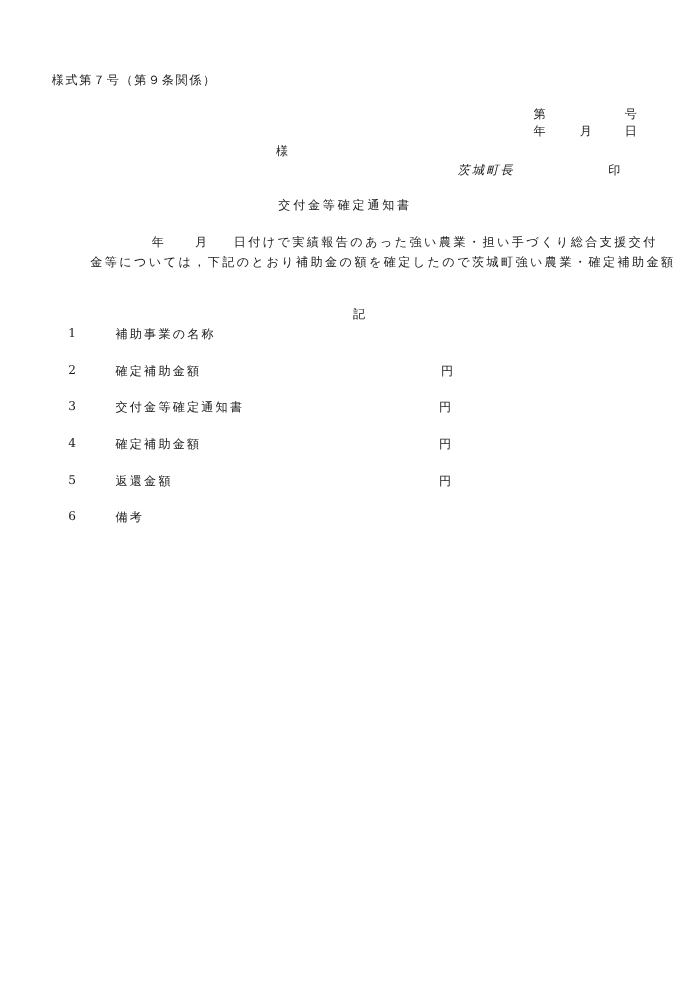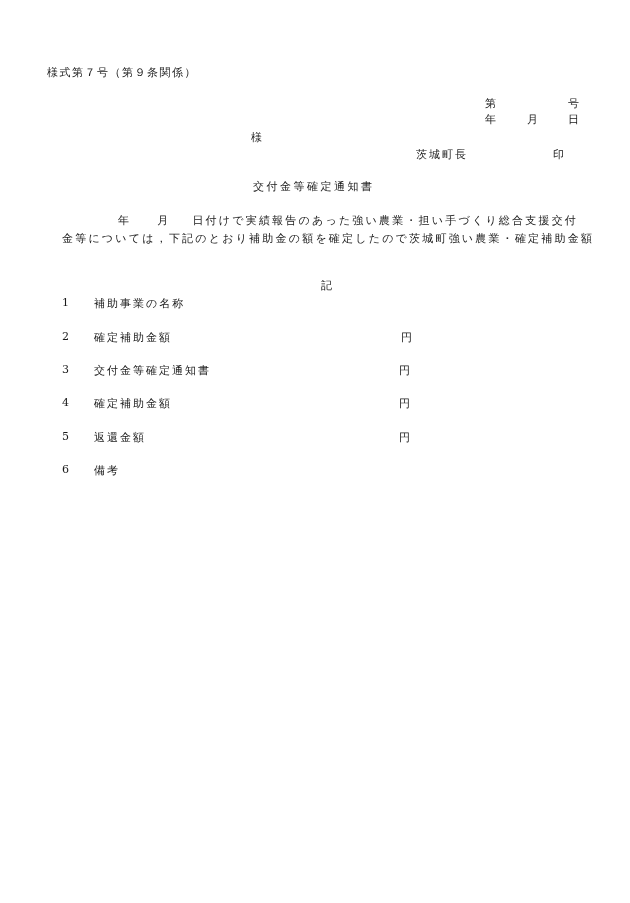--- a/index.html
+++ b/index.html
@@ -3,43 +3,43 @@
   <meta charset="utf-8">
   <style>
     html, body { margin: 0; padding: 0; background: #ffffff; }
     body {
       width: 630px; height: 903px; position: relative; overflow: hidden;
       font-family: "DejaVu Serif", "Liberation Serif", serif;
       color: #1a1a1a; font-size: 11px;
     }
     .abs { position: absolute; white-space: nowrap; line-height: 14px; letter-spacing: 1.5px; }
     .body-text { position: absolute; left: 62px; top: 212px; width: 530px; line-height: 18px; letter-spacing: 2.2px; font-size: 11px; }
-    .body-text div { white-space: nowrap; }
+    .body-text div { white-space: nowrap; margin-left: 20px; }
     .item { position: absolute; left: 62px; height: 14px; width: 360px; }
     .item .num { position: absolute; left: 0; }
-    .item .lbl { position: absolute; left: 32px; letter-spacing: 2px; }
+    .item .lbl { position: absolute; left: 43px; letter-spacing: 2px; }
     .item .yen { position: absolute; left: 337px; }
   </style>
 </head>
 <body>
 
 <div>
 
   <div class="abs" style="left:47px; top:66px;">様式第７号（第９条関係）</div>
 
   <div class="abs" style="left:485px; top:97px;">第</div>
   <div class="abs" style="left:568px; top:97px;">号</div>
 
   <div class="abs" style="left:485px; top:113px;">年</div>
   <div class="abs" style="left:527px; top:113px;">月</div>
   <div class="abs" style="left:568px; top:113px;">日</div>
 
   <div class="abs" style="left:251px; top:131px;">様</div>
 
-  <div class="abs" style="left:416px; top:148px; letter-spacing:2px;">茨城町長</div>
+  <div class="abs" style="left:416px; top:148px; letter-spacing:2px;font-style:italic;">茨城町長</div>
   <div class="abs" style="left:553px; top:148px;">印</div>
 
   <div class="abs" style="left:253px; top:180px; letter-spacing:2.5px;">交付金等確定通知書</div>
 
   <div class="body-text">
     <div>
       <span style="display:inline-block; width:56px;"></span><span>年</span><span style="display:inline-block; width:26px;"></span><span>月</span><span style="display:inline-block; width:22px;"></span><span>日付けで実績報告のあった強い農業・担い手づくり総合支援交付</span>
     </div>
     <div>金等については，下記のとおり補助金の額を確定したので茨城町強い農業・確定補助金額</div>
   </div>

